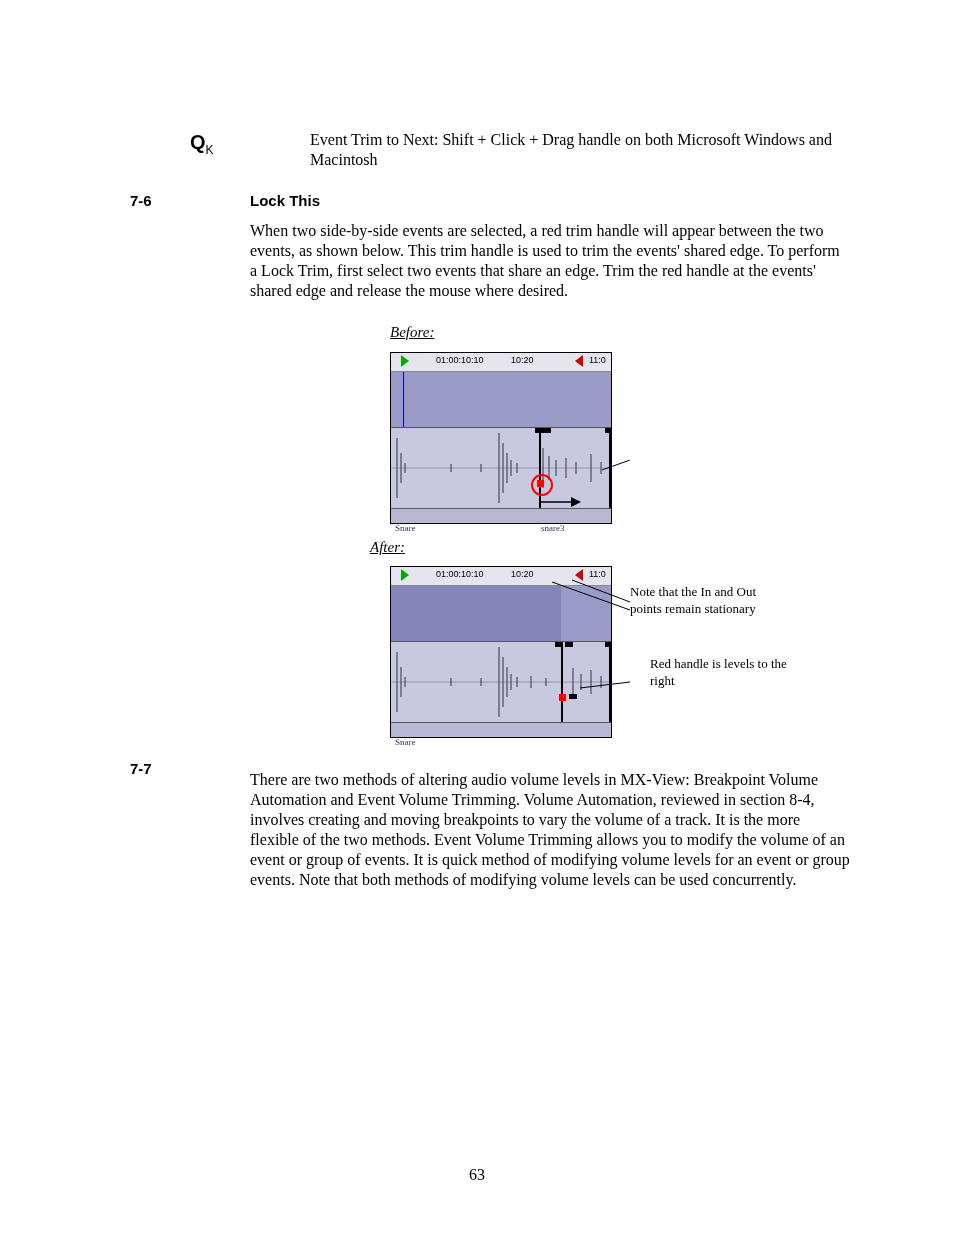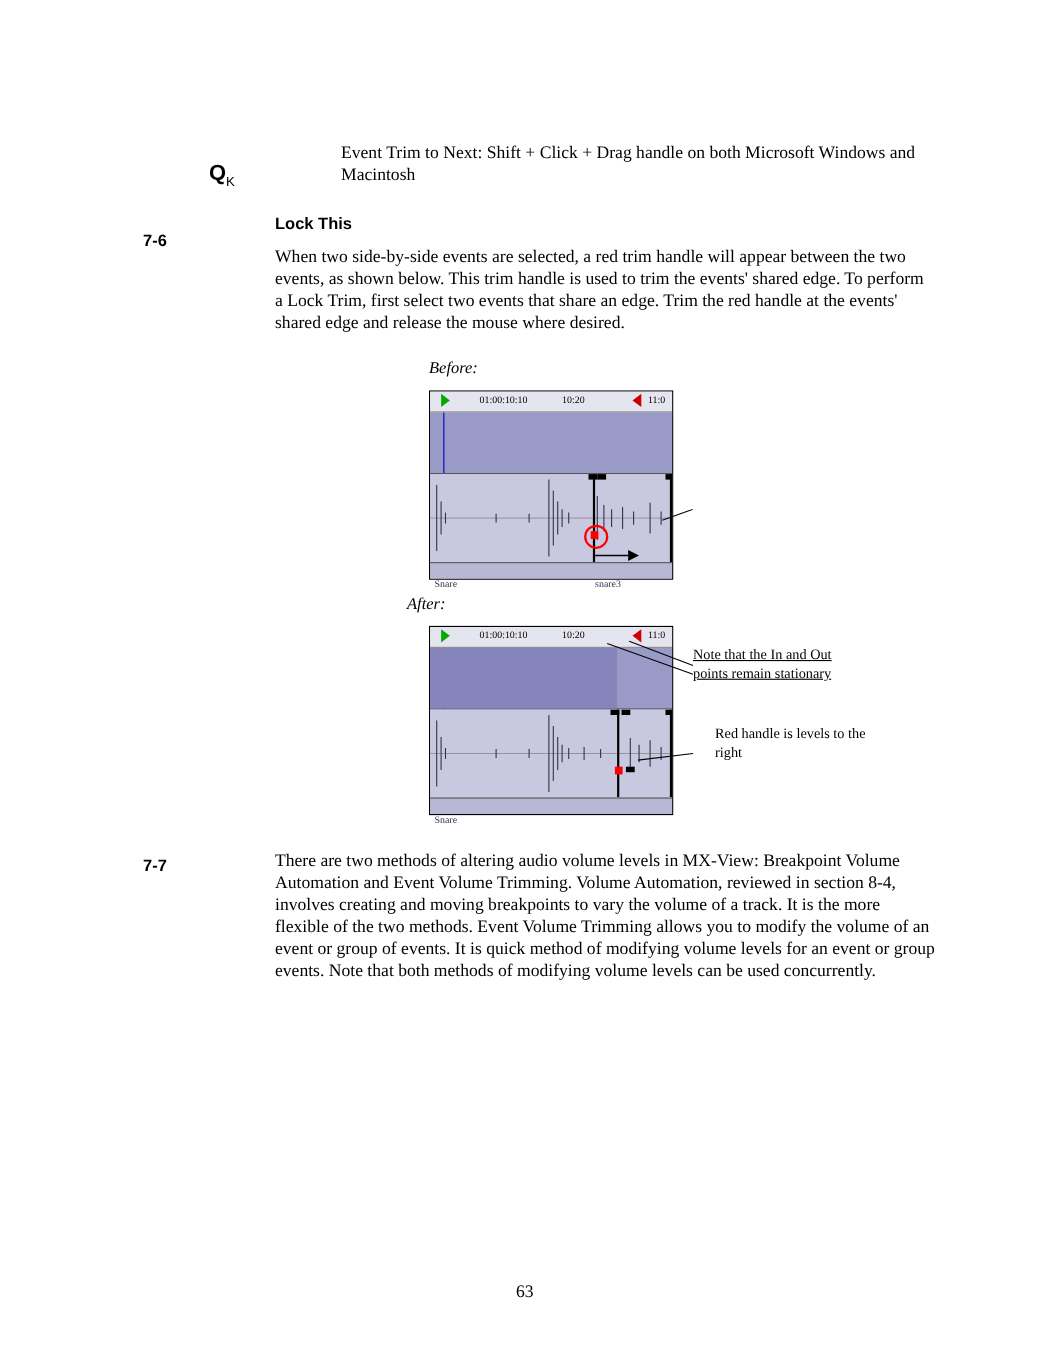--- a/index.html
+++ b/index.html
@@ -21,21 +21,20 @@
   .row {
     display: flex;
     align-items: flex-start;
   }
   .left-col {
     width: 120px;
     flex: 0 0 120px;
     font-family: Arial, Helvetica, sans-serif;
     font-weight: bold;
     font-size: 15px;
-    margin-top: 16px;
   }
   .right-col {
     flex: 1;
     max-width: 600px;
   }
   .qk {
     font-family: Arial, Helvetica, sans-serif;
     font-weight: bold;
     font-size: 20px;
   }
@@ -54,20 +53,21 @@
     font-size: 16px;
     line-height: 1.25;
   }
   .figure-label {
     font-style: italic;
     font-family: "Times New Roman", Times, serif;
     font-size: 15px;
   }
   .figure-block {
     margin-top: 8px;
+    text-decoration: underline;
   }
   .fig-wrap {
     display: flex;
     align-items: flex-start;
     gap: 18px;
   }
   .annotation {
     font-family: "Times New Roman", Times, serif;
     font-size: 13px;
     line-height: 1.3;
@@ -84,21 +84,20 @@
     background: #e5e5ef;
     border-bottom: 1px solid #888;
     position: relative;
     font-family: Arial, sans-serif;
     font-size: 9px;
     color: #000;
   }
   .ruler span {
     position: absolute;
     top: 2px;
-    font-family: Liberation Serif, serif;
   }
   .ruler .mark-in {
     position: absolute;
     left: 10px; top: 2px;
     width: 0; height: 0;
     border-top: 6px solid transparent;
     border-bottom: 6px solid transparent;
     border-left: 8px solid #0a0;
   }
   .ruler .mark-out {
@@ -323,21 +322,21 @@
           </div>
           <div class="label-strip">
             <span style="left:4px;">Snare</span>
           </div>
         </div>
         <div style="position:relative;">
           <svg width="50" height="40" style="position:absolute; left:-48px; top:14px; overflow:visible;">
             <line x1="-10" y1="0" x2="48" y2="22" class="arrow-line"></line>
             <line x1="-30" y1="2" x2="48" y2="30" class="arrow-line"></line>
           </svg>
-          <div class="annotation" style="margin-top:18px;text-decoration:underline;">Note that the In and Out points remain stationary</div>
+          <div class="annotation" style="margin-top:18px;">Note that the In and Out points remain stationary</div>
           <svg width="50" height="20" style="position:absolute; left:-45px; top:112px; overflow:visible;">
             <line x1="-5" y1="10" x2="45" y2="4" class="arrow-line"></line>
           </svg>
           <div class="annotation" style="margin-top:38px; margin-left:20px;">Red handle is levels to the right</div>
         </div>
       </div>
 
     </div>
   </div>
 

